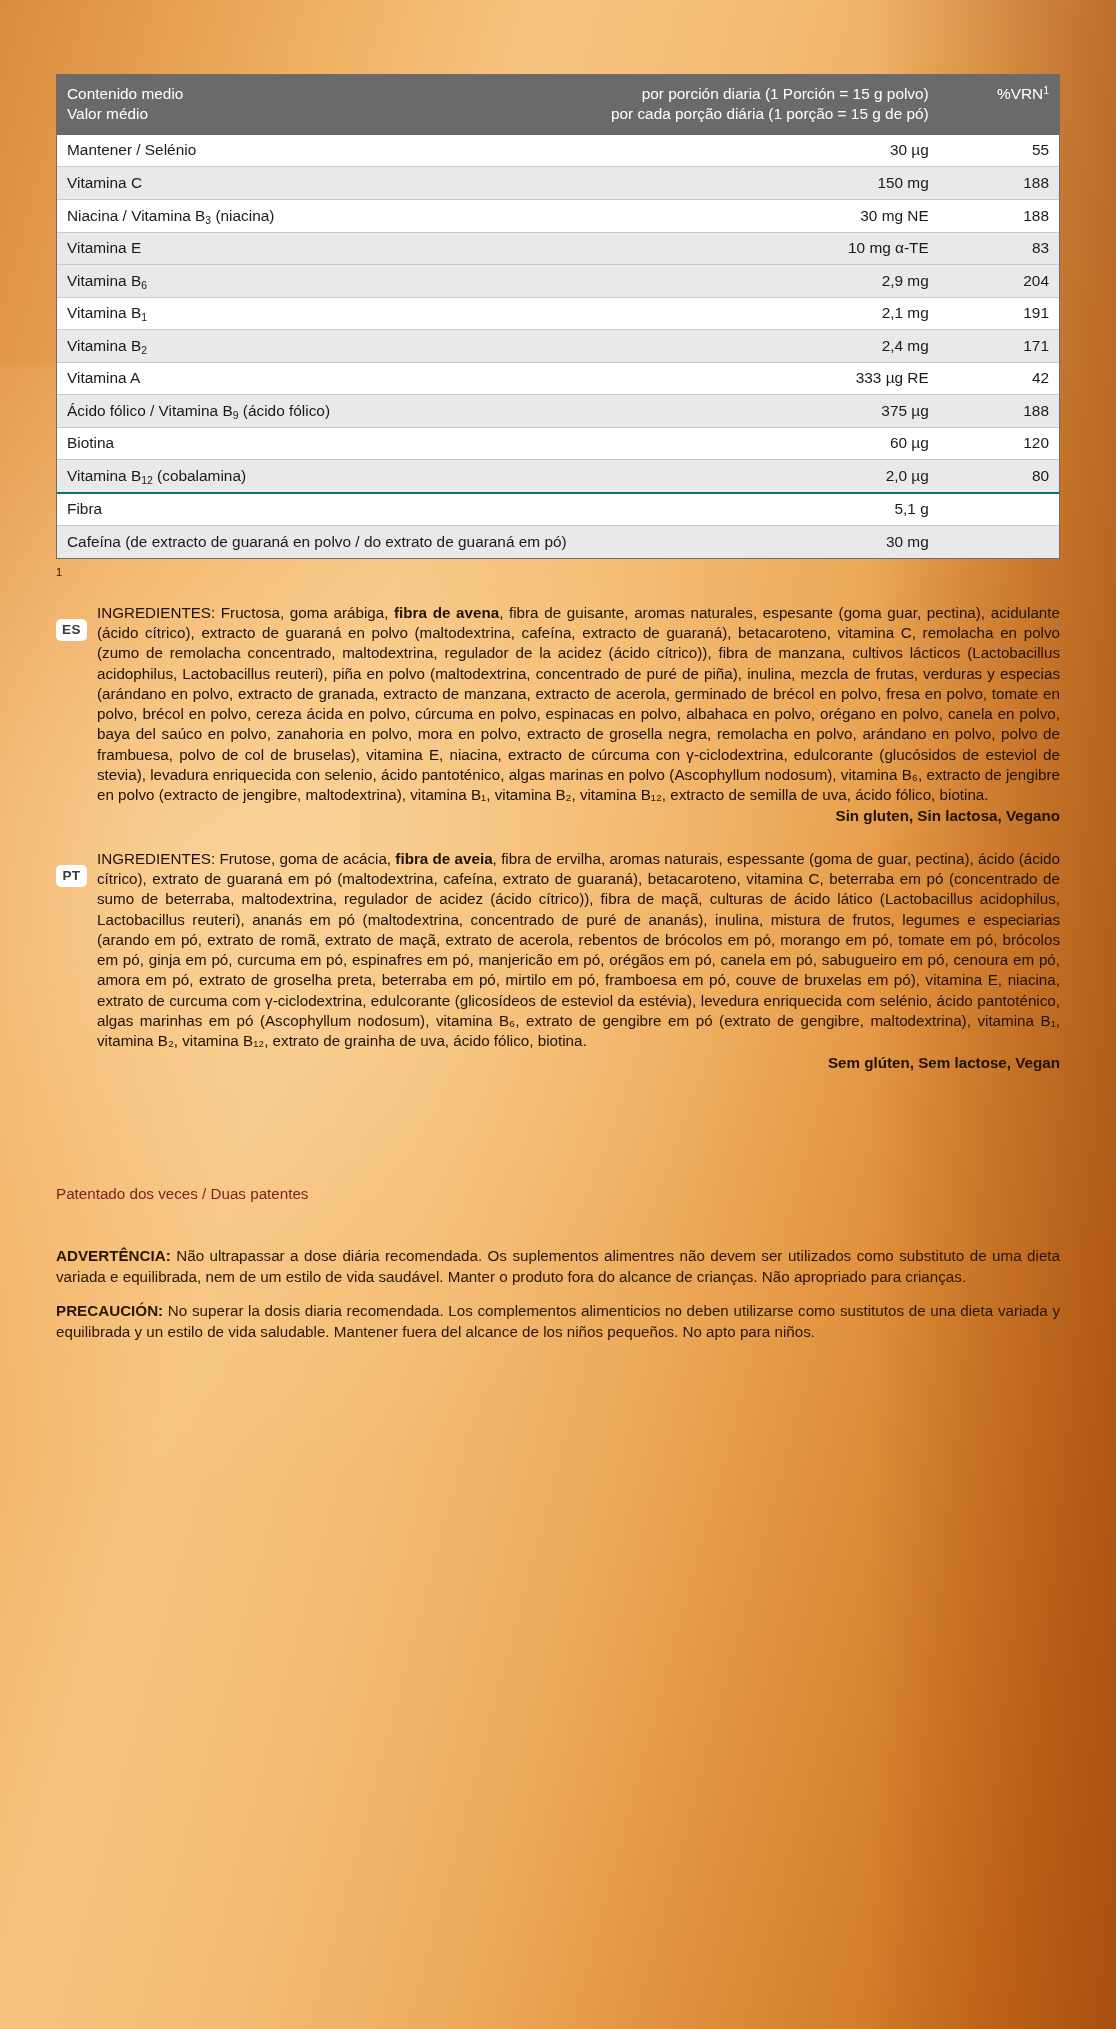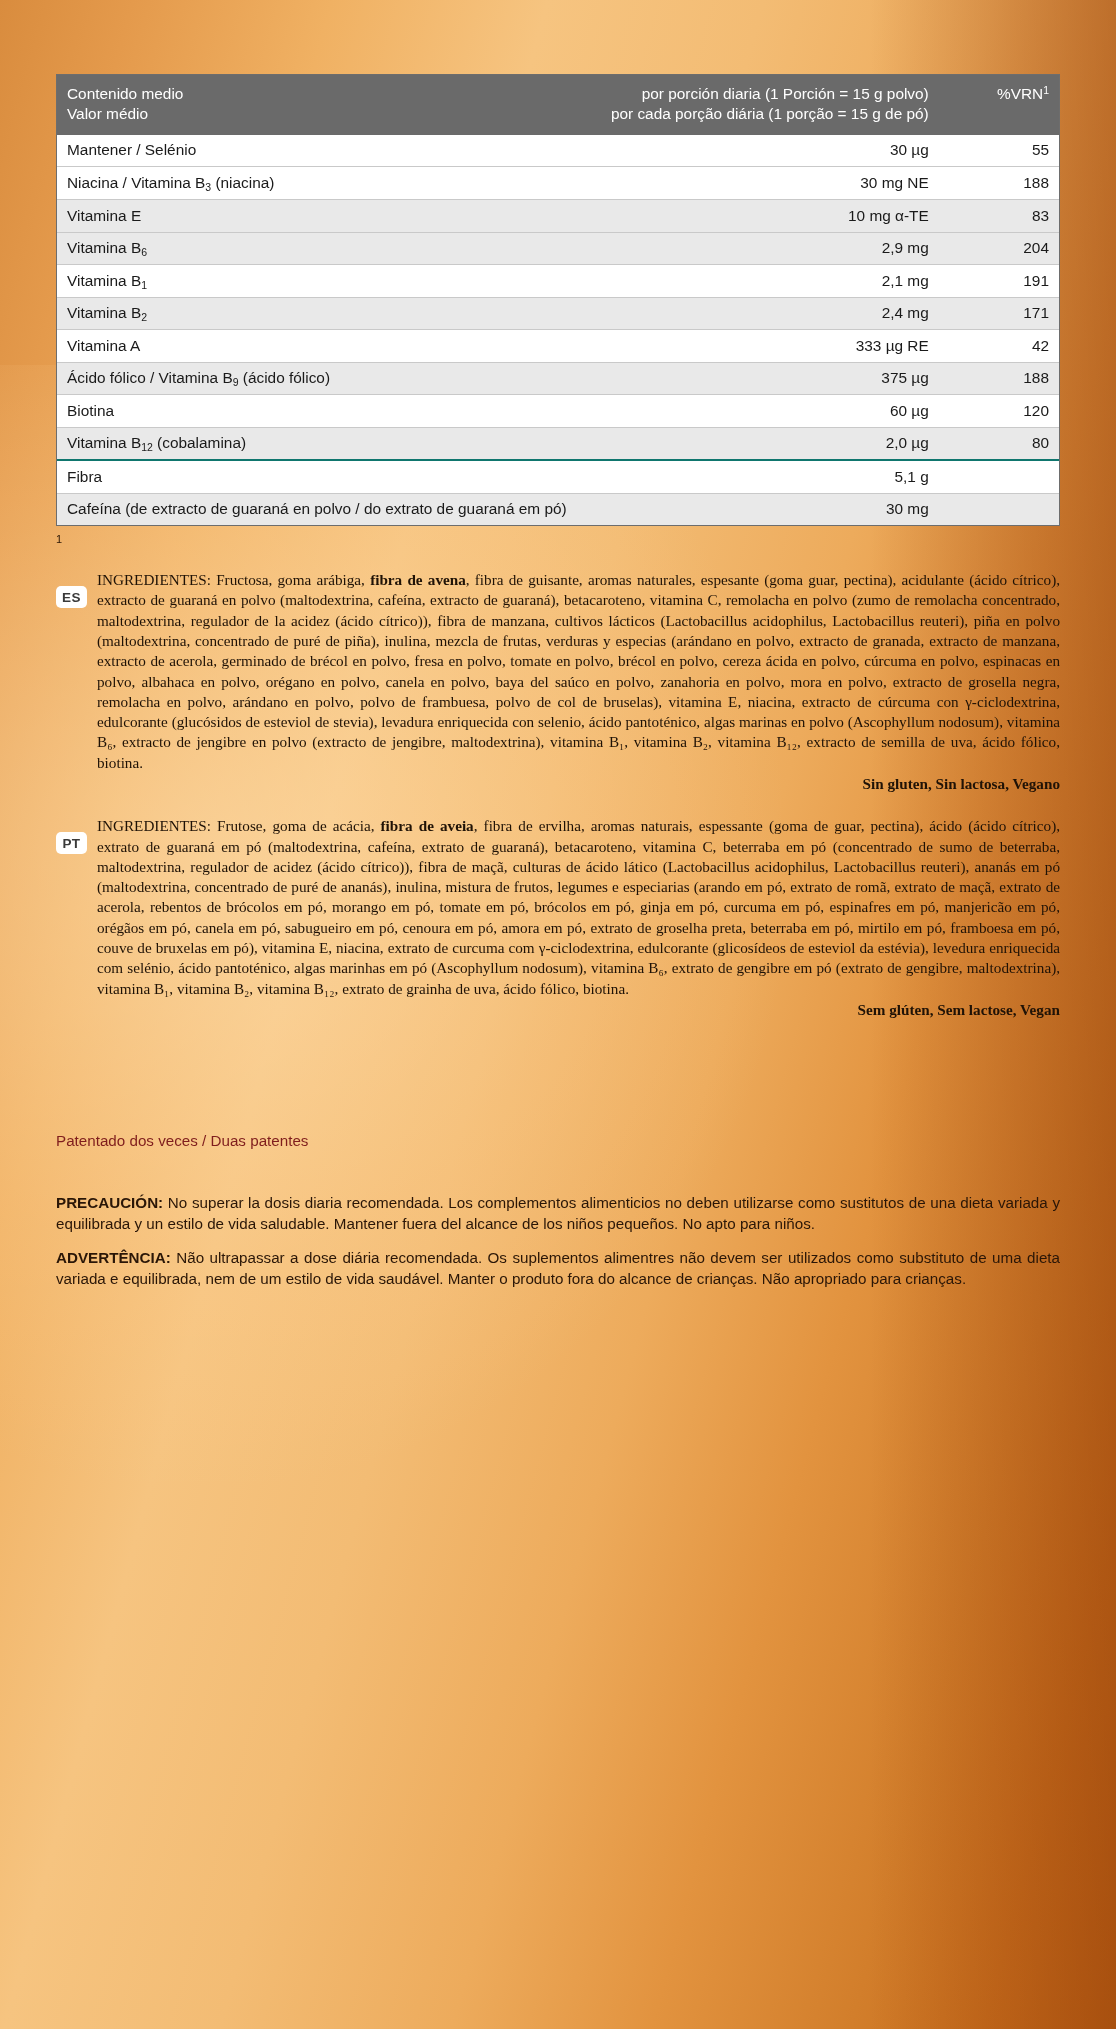--- a/index.html
+++ b/index.html
@@ -135,21 +135,20 @@
     align-items: center;
     justify-content: center;
     margin-top: 16px;
   }
   .ing-text {
     flex: 1 1 auto;
     font-size: 15.2px;
     line-height: 1.335;
     color: #1f1206;
     text-align: justify;
-    font-family: Liberation Serif, serif;
   }
   .ing-text .lbl { font-weight: normal; }
   .ing-text b { font-weight: bold; }
   .claims {
     display: block;
     text-align: right;
     font-weight: bold;
     margin-top: 1px;
   }
 
@@ -195,20 +194,25 @@
             <span>%VRN</span><sup class="vrn-sup">1</sup>
           </th>
         </tr>
       </thead>
       <tbody>
           <tr class="odd">
             <td class="c-name"><span>Mantener / Selénio</span></td>
             <td class="c-amt">30 µg</td>
             <td class="c-vrn">55</td>
           </tr>
+          <tr class="even">
+            <td class="c-name"><span>Vitamina C</span></td>
+            <td class="c-amt">150 mg</td>
+            <td class="c-vrn">188</td>
+          </tr>
           <tr class="odd">
             <td class="c-name"><span>Niacina / Vitamina B</span><sub>3</sub><span> (niacina)</span></td>
             <td class="c-amt">30 mg NE</td>
             <td class="c-vrn">188</td>
           </tr>
           <tr class="even">
             <td class="c-name"><span>Vitamina E</span></td>
             <td class="c-amt">10 mg α-TE</td>
             <td class="c-vrn">83</td>
           </tr>
@@ -278,20 +282,20 @@
     <div class="ing-text">
       <span class="lbl">INGREDIENTES:</span><span> Frutose, goma de acácia, </span><b>fibra de aveia</b><span>, fibra de ervilha, aromas naturais, espessante (goma de guar, pectina), ácido (ácido cítrico), extrato de guaraná em pó (maltodextrina, cafeína, extrato de guaraná), betacaroteno, vitamina C, beterraba em pó (concentrado de sumo de beterraba, maltodextrina, regulador de acidez (ácido cítrico)), fibra de maçã, culturas de ácido lático (Lactobacillus acidophilus, Lactobacillus reuteri), ananás em pó (maltodextrina, concentrado de puré de ananás), inulina, mistura de frutos, legumes e especiarias (arando em pó, extrato de romã, extrato de maçã, extrato de acerola, rebentos de brócolos em pó, morango em pó, tomate em pó, brócolos em pó, ginja em pó, curcuma em pó, espinafres em pó, manjericão em pó, orégãos em pó, canela em pó, sabugueiro em pó, cenoura em pó, amora em pó, extrato de groselha preta, beterraba em pó, mirtilo em pó, framboesa em pó, couve de bruxelas em pó), vitamina E, niacina, extrato de curcuma com γ-ciclodextrina, edulcorante (glicosídeos de esteviol da estévia), levedura enriquecida com selénio, ácido pantoténico, algas marinhas em pó (Ascophyllum nodosum), vitamina B₆, extrato de gengibre em pó (extrato de gengibre, maltodextrina), vitamina B₁, vitamina B₂, vitamina B₁₂, extrato de grainha de uva, ácido fólico, biotina.</span>
       <span class="claims">Sem glúten, Sem lactose, Vegan</span>
     </div>
   </div>
 
   <div class="patent">Patentado dos veces / Duas patentes</div>
 
   <div class="caution-wrap">
     <p>
+      <b>ADVERTÊNCIA:</b><span> Não ultrapassar a dose diária recomendada. Os suplementos alimentres não devem ser utilizados como substituto de uma dieta variada e equilibrada, nem de um estilo de vida saudável. Manter o produto fora do alcance de crianças. Não apropriado para crianças.</span>
+    </p>
+    <p>
       <b>PRECAUCIÓN:</b><span> No superar la dosis diaria recomendada. Los complementos alimenticios no deben utilizarse como sustitutos de una dieta variada y equilibrada y un estilo de vida saludable. Mantener fuera del alcance de los niños pequeños. No apto para niños.</span>
     </p>
-    <p>
-      <b>ADVERTÊNCIA:</b><span> Não ultrapassar a dose diária recomendada. Os suplementos alimentres não devem ser utilizados como substituto de uma dieta variada e equilibrada, nem de um estilo de vida saudável. Manter o produto fora do alcance de crianças. Não apropriado para crianças.</span>
-    </p>
   </div>
 
 </div>
 
 </body></html>

